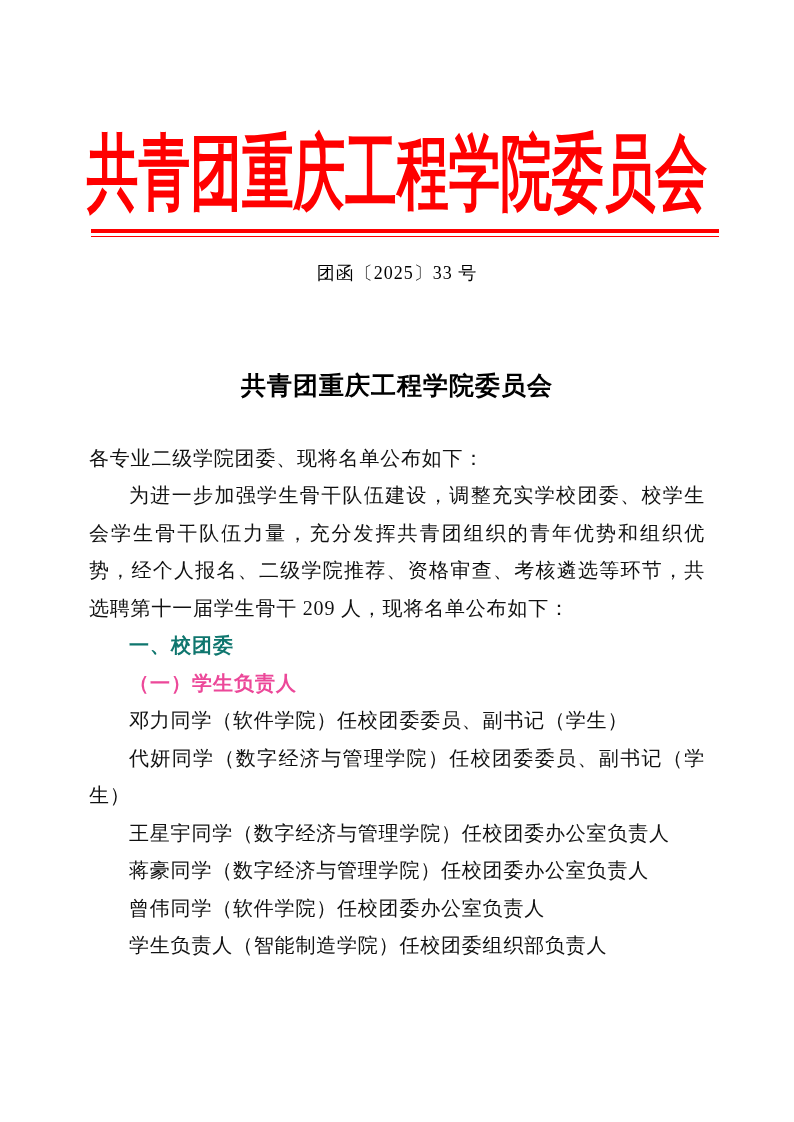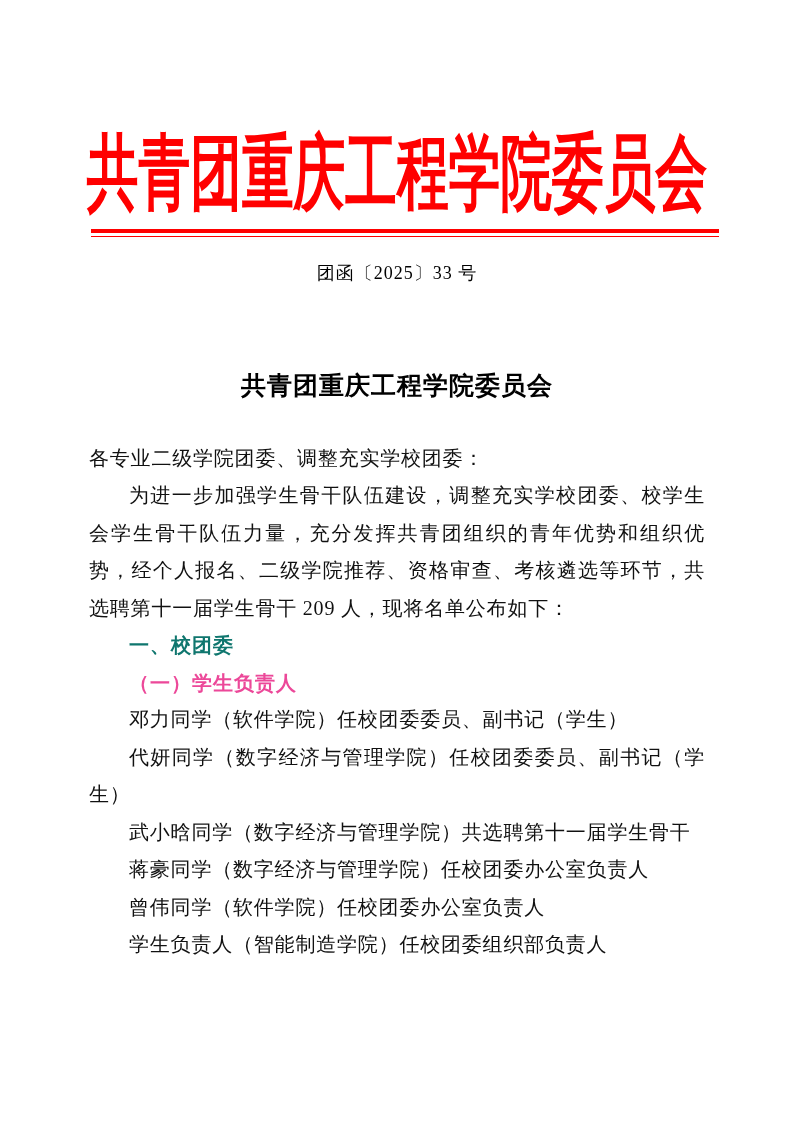--- a/index.html
+++ b/index.html
@@ -76,47 +76,47 @@
     color: #0f766e;
     text-indent: 2em;
     letter-spacing: 1px;
   }
   .subsection-heading {
     font-weight: bold;
     color: #ec4899;
     text-indent: 2em;
     letter-spacing: 1px;
   }
-  .entry { text-indent: 2em; font-family: Liberation Mono, monospace; }
+  .entry { text-indent: 2em; }
 </style>
 </head>
 <body>
 
 <div class="page">
 
   <div class="masthead">
     <div class="masthead-title">共青团重庆工程学院委员会</div>
   </div>
 
   <div class="rule-top"></div>
 
   <div class="doc-number">团函〔2025〕33 号</div>
 
   <div class="notice-title">
     <div>共青团重庆工程学院委员会</div>
   </div>
 
   <div class="body-text">
-    <p class="salutation">各专业二级学院团委、调整充实学校团委：</p>
+    <p class="salutation">各专业二级学院团委、现将名单公布如下：</p>
     <p class="indent">为进一步加强学生骨干队伍建设，调整充实学校团委、校学生会学生骨干队伍力量，充分发挥共青团组织的青年优势和组织优势，经个人报名、二级学院推荐、资格审查、考核遴选等环节，共选聘第十一届学生骨干 209 人，现将名单公布如下：</p>
     <p class="section-heading">一、校团委</p>
     <p class="subsection-heading">（一）学生负责人</p>
     <div>
         <p class="entry">邓力同学（软件学院）任校团委委员、副书记（学生）</p>
         <p class="entry">代妍同学（数字经济与管理学院）任校团委委员、副书记（学生）</p>
-        <p class="entry">武小晗同学（数字经济与管理学院）共选聘第十一届学生骨干</p>
+        <p class="entry">王星宇同学（数字经济与管理学院）任校团委办公室负责人</p>
         <p class="entry">蒋豪同学（数字经济与管理学院）任校团委办公室负责人</p>
         <p class="entry">曾伟同学（软件学院）任校团委办公室负责人</p>
         <p class="entry">学生负责人（智能制造学院）任校团委组织部负责人</p>
       </div>
   </div>
 
 </div>
 
 </body></html>

